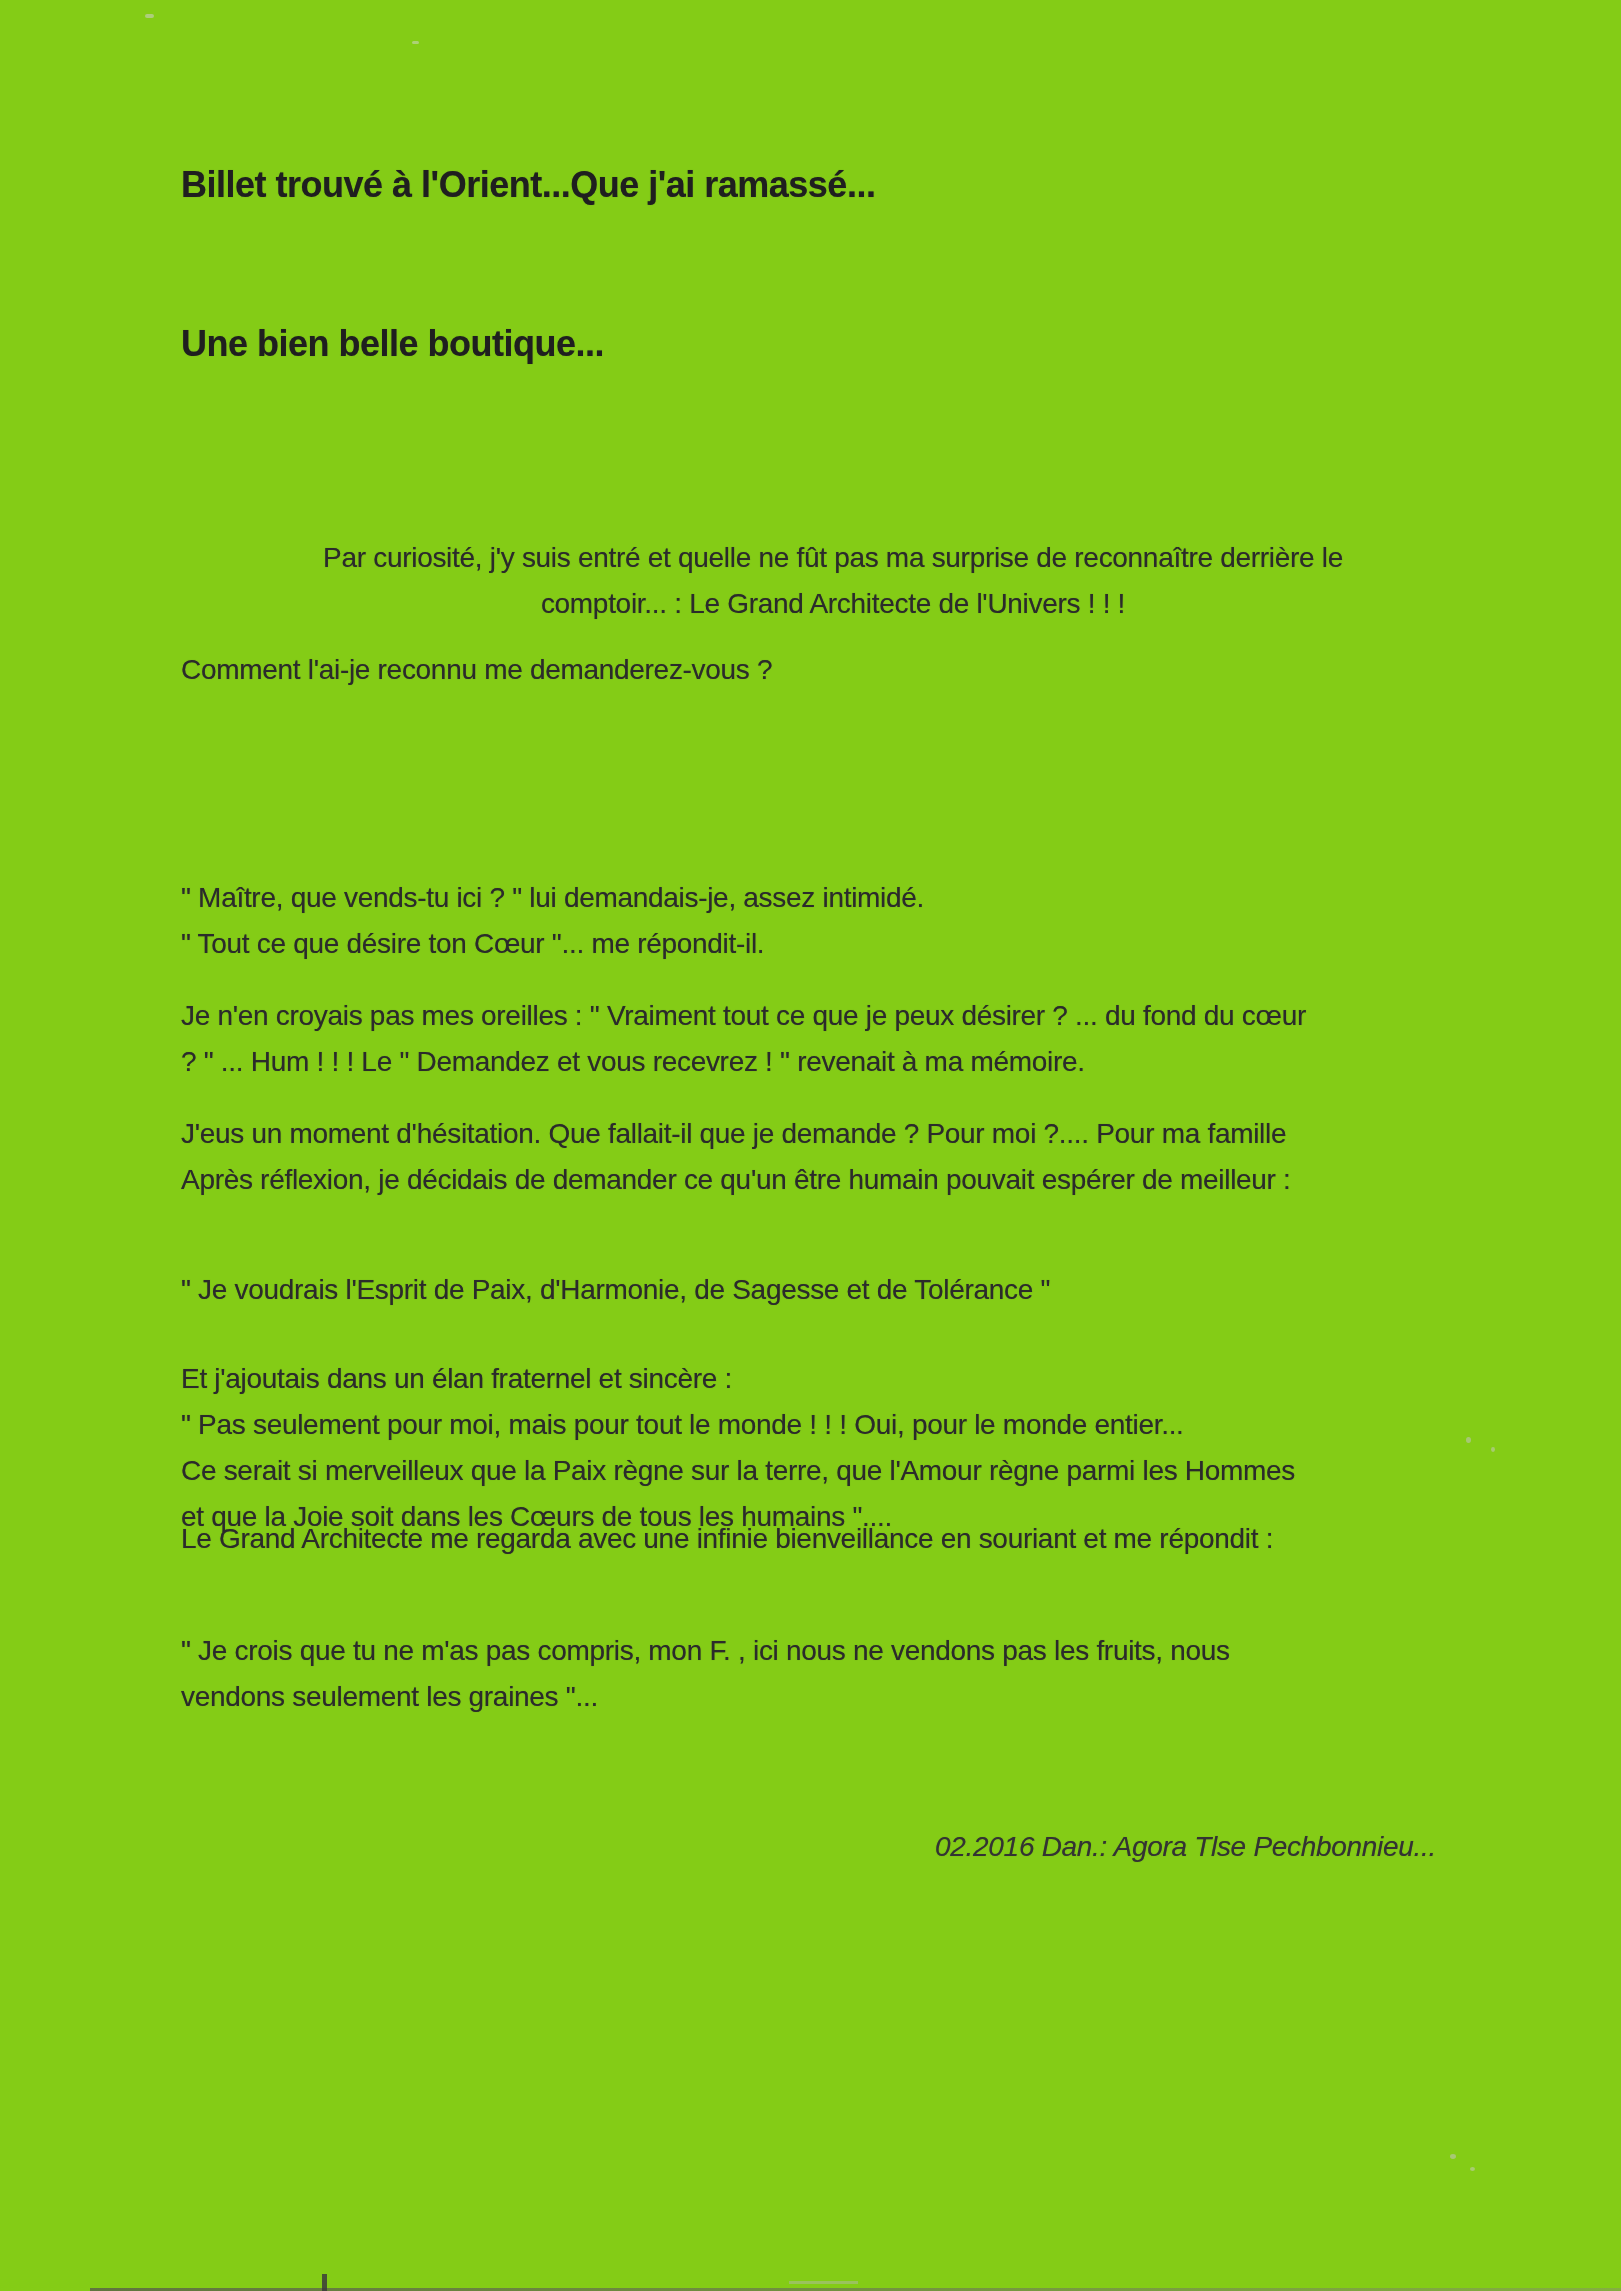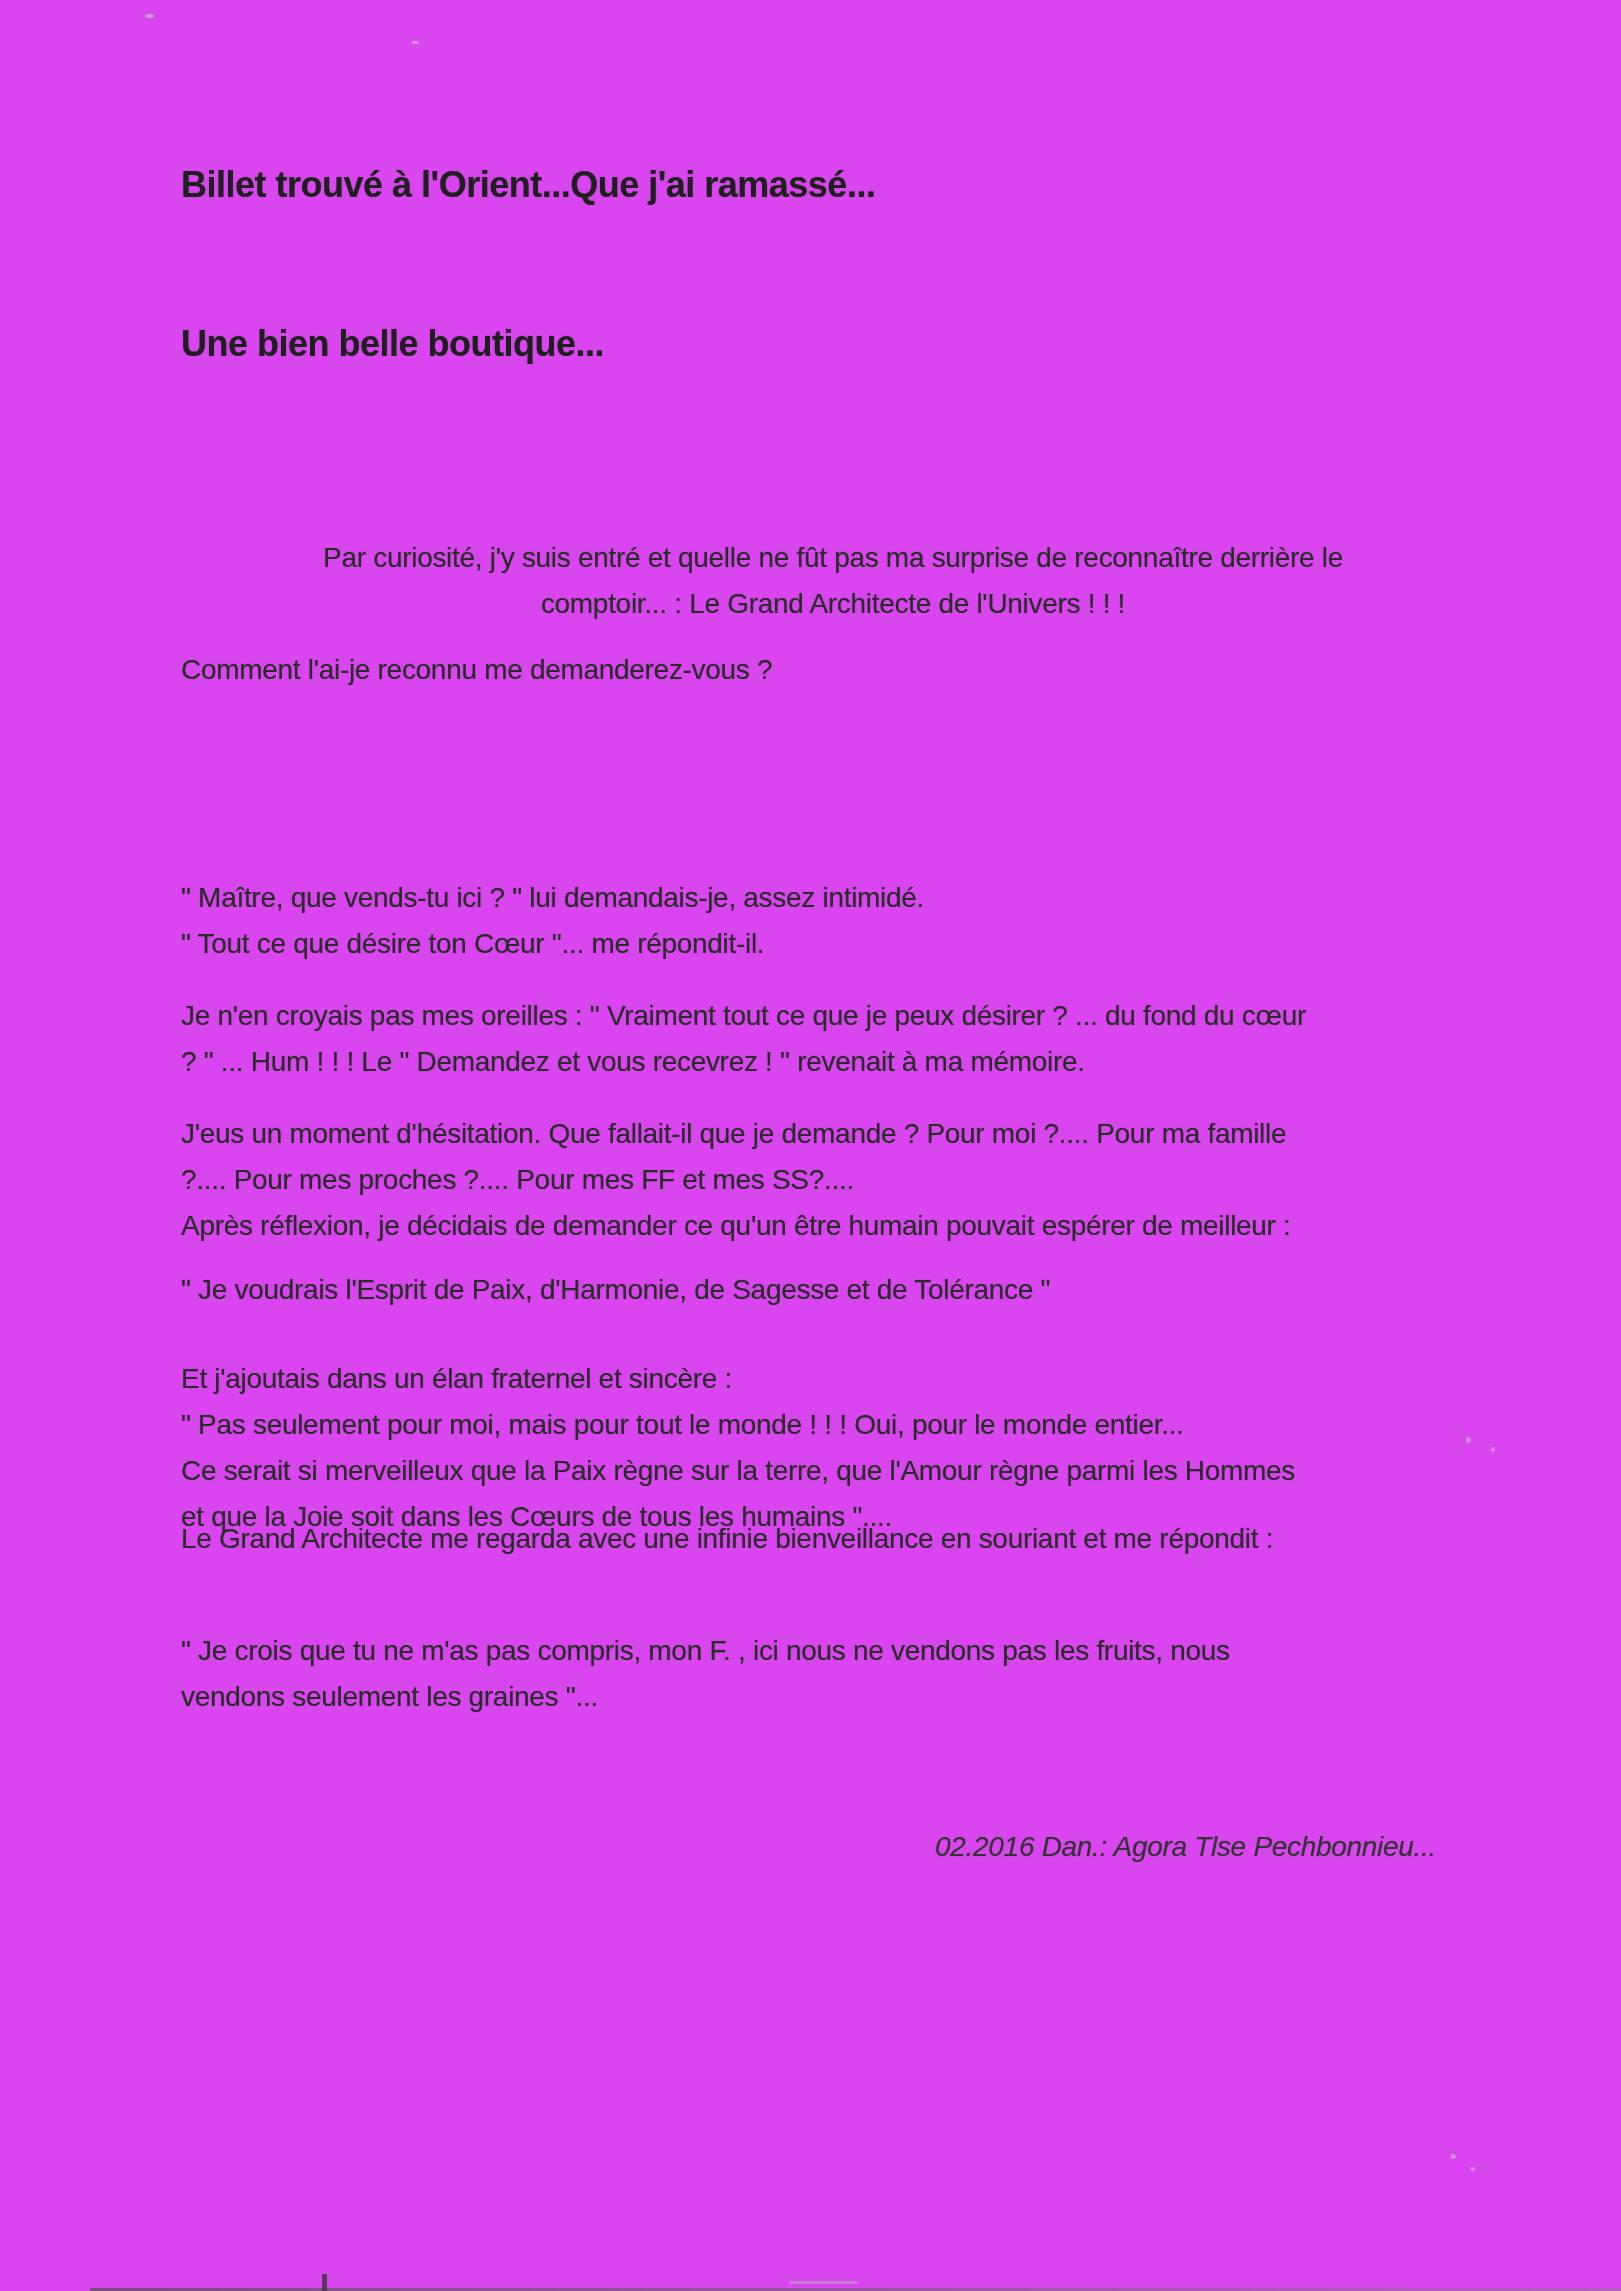--- a/index.html
+++ b/index.html
@@ -4,21 +4,21 @@
 <style>
   html, body {
     margin: 0;
     padding: 0;
     background: #e8e8e8;
   }
   .page {
     position: relative;
     width: 1621px;
     height: 2292px;
-    background: #d946ef;
+    background: #84cc16;
     overflow: hidden;
     font-family: "Liberation Sans", sans-serif;
     color: #2b2b2b;
   }
   .textblock {
     position: absolute;
     left: 181px;
     width: 1304px;
     font-size: 28px;
     line-height: 46px;
@@ -90,21 +90,20 @@
     <div class="line">" Tout ce que désire ton Cœur "... me répondit-il.</div>
   </div>
 
   <div class="textblock" style="top:993px;">
     <div class="line">Je n'en croyais pas mes oreilles : " Vraiment tout ce que je peux désirer ? ... du fond du cœur</div>
     <div class="line">? " ... Hum ! ! ! Le " Demandez et vous recevrez ! " revenait à ma mémoire.</div>
   </div>
 
   <div class="textblock" style="top:1111px;">
     <div class="line">J'eus un moment d'hésitation. Que fallait-il que je demande ? Pour moi ?.... Pour ma famille</div>
-    <div class="line">?.... Pour mes proches ?.... Pour mes FF et mes SS?....</div>
     <div class="line">Après réflexion, je décidais de demander ce qu'un être humain pouvait espérer de meilleur :</div>
   </div>
 
   <div class="textblock" style="top:1267px;">
     <div class="line">" Je voudrais l'Esprit de Paix, d'Harmonie, de Sagesse et de Tolérance "</div>
   </div>
 
   <div class="textblock" style="top:1356px;">
     <div class="line">Et j'ajoutais dans un élan fraternel et sincère :</div>
     <div class="line">" Pas seulement pour moi, mais pour tout le monde ! ! ! Oui, pour le monde entier...</div>

